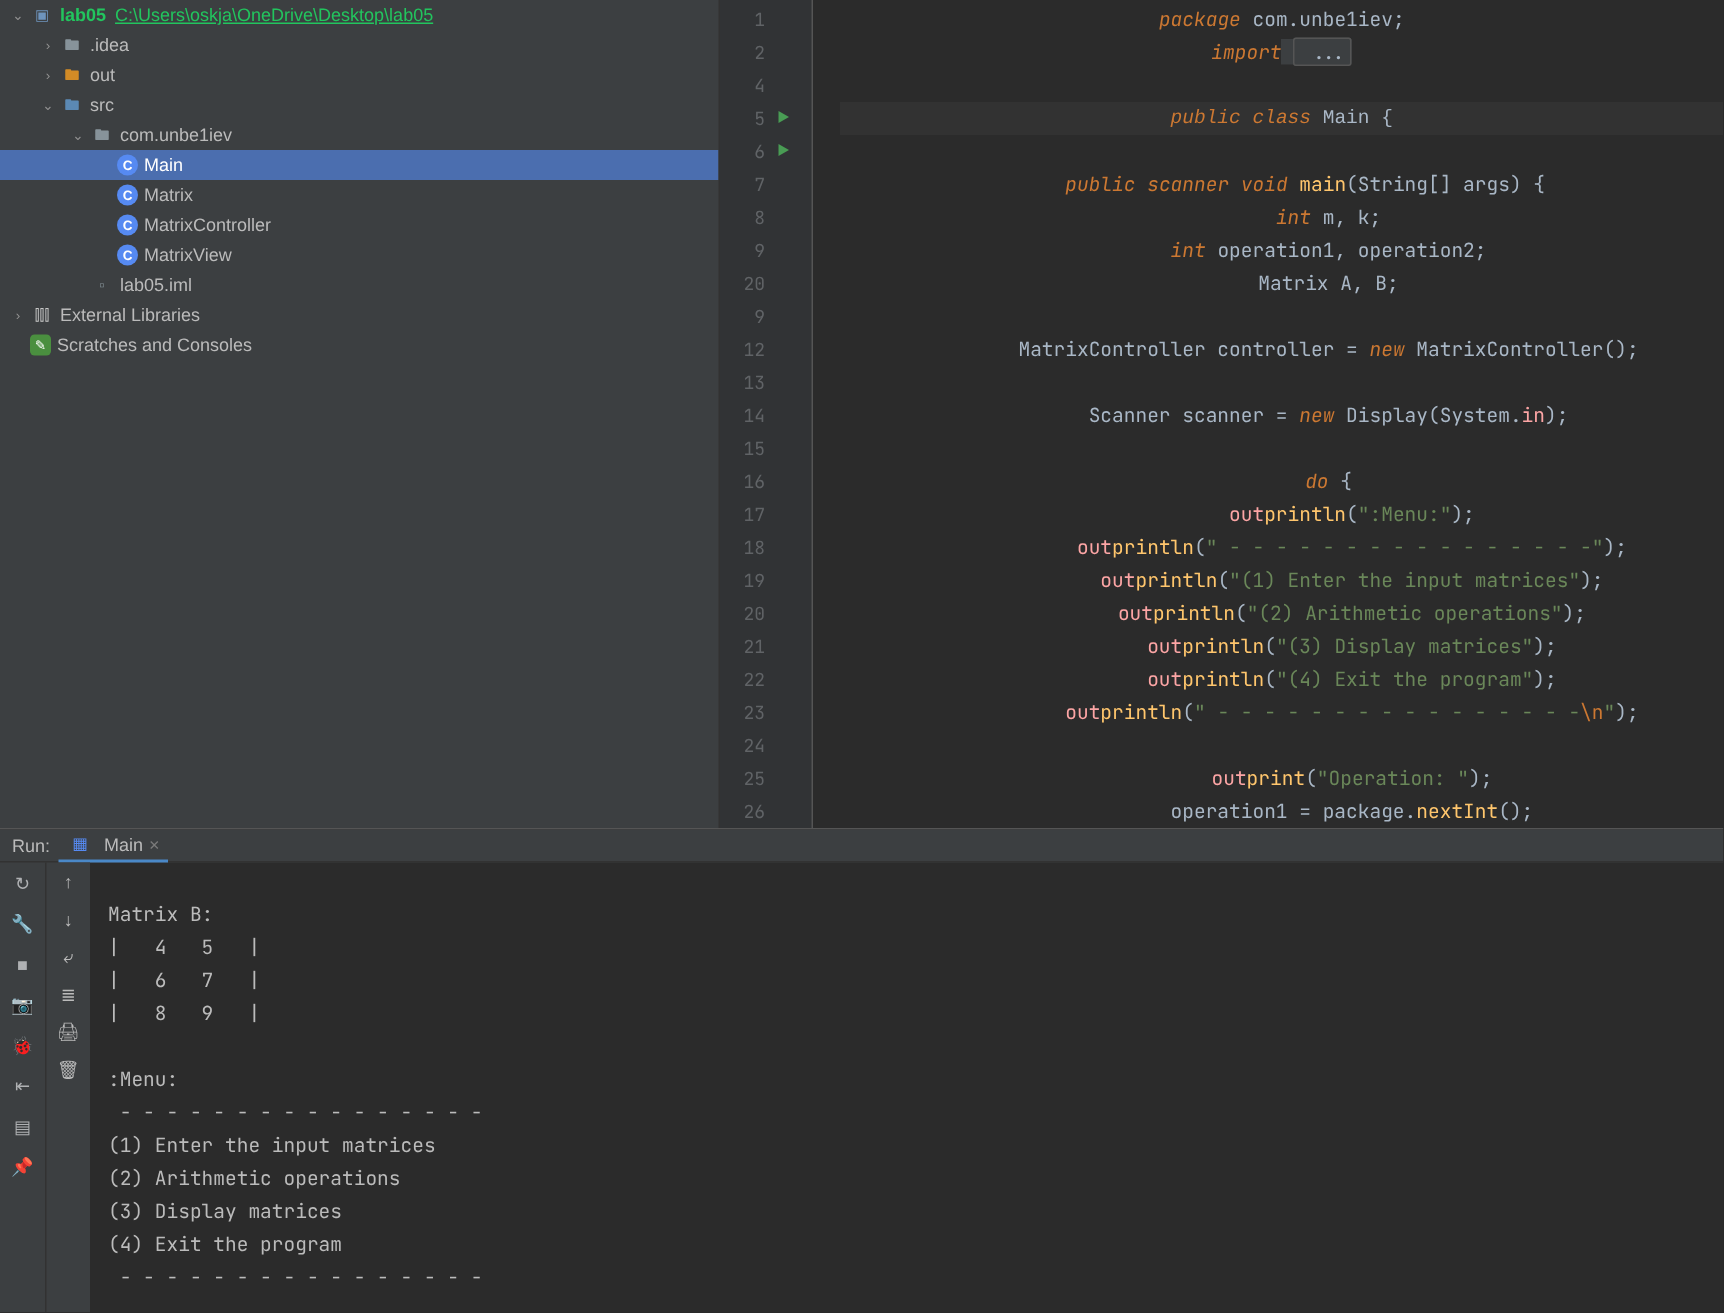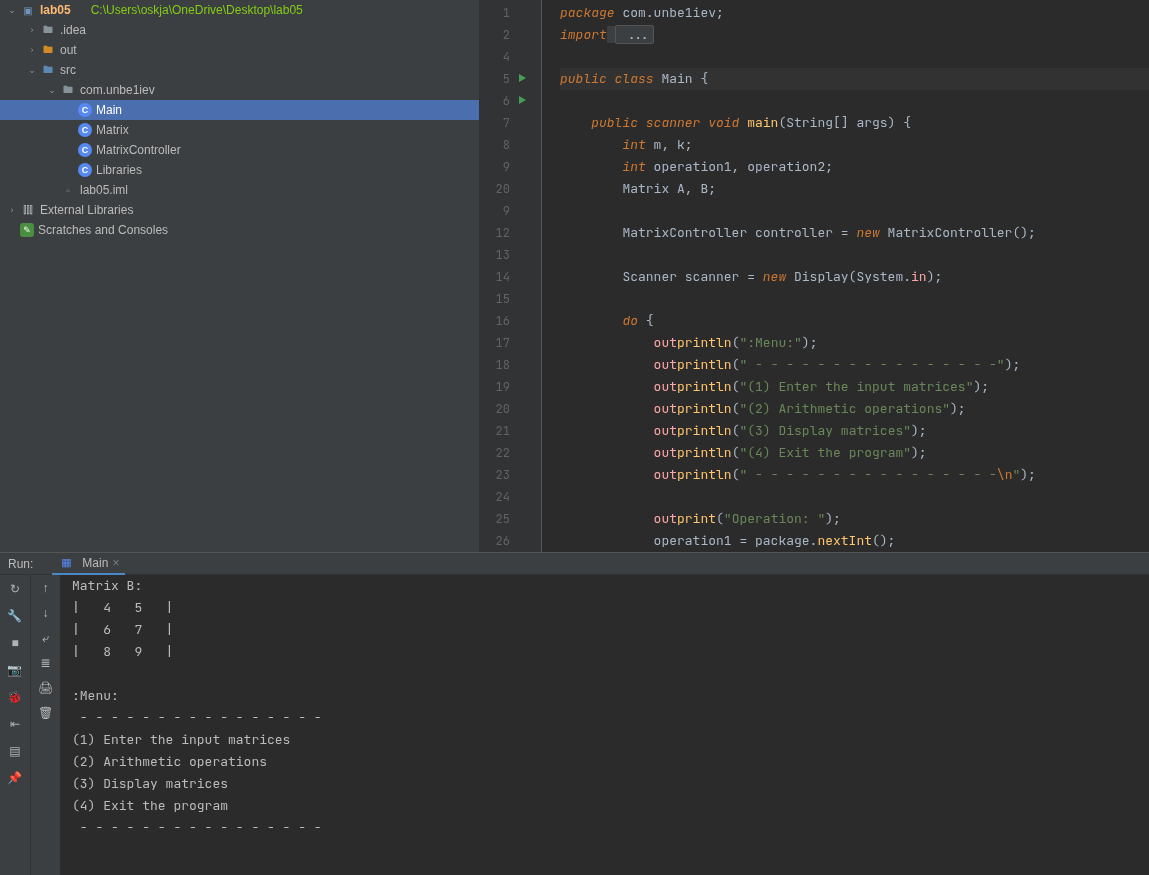--- a/index.html
+++ b/index.html
@@ -4,64 +4,64 @@
 <style>
 * { margin:0; padding:0; box-sizing:border-box; }
 body { font-family: "Segoe UI", sans-serif; font-size:12px; background:#2b2b2b; color:#bbb; overflow:hidden; width:1149px; height:875px; }
 .main-split { display:flex; height:552px; }
 .project-panel { width:480px; background:#3c3f41; border-right:1px solid #323232; overflow:auto; }
 .editor-area { flex:1; display:flex; background:#2b2b2b; }
 .gutter { width:48px; background:#313335; color:#606366; font-family:"JetBrains Mono","Consolas",monospace; font-size:12px; text-align:right; padding-top:2px; user-select:none; }
 .gutter div { height:22px; line-height:22px; padding-right:18px; position:relative; }
 .gutter .run-mark::after { content:""; position:absolute; right:2px; top:6px; width:0; height:0; border-left:7px solid #499c54; border-top:4px solid transparent; border-bottom:4px solid transparent; }
 .fold-col { width:14px; background:#313335; border-right:1px solid #555; }
-.code-area { flex:1; padding:2px 0 0 18px; font-family:"JetBrains Mono","Consolas",monospace; font-size:13px; line-height:22px; white-space:pre; color:#a9b7c6; overflow:hidden; }
+.code-area { flex:1; padding:2px 0 0 18px; font-family:"JetBrains Mono","Consolas",monospace; font-size:13px; line-height:22px; white-space:pre; color:#a9b7c6; overflow:hidden;text-align:center; }
 .kw { color:#cc7832; font-style:italic; }
 .classn { color:#a9b7c6; }
 .fn { color:#ffc66d; }
 .str { color:#6a8759; }
 .esc { color:#cc7832; }
 .field { color:#fca5a5; }
-.hl-line { background:#323232; display:block; width:100%; }
+.hl-line { background:#323232; display:block; width:100%;font-family:Liberation Mono, monospace; }
 .tree-row { display:flex; align-items:center; height:20px; padding-left:4px; cursor:pointer; }
 .tree-row.selected { background:#4b6eaf; color:#fff; }
 .chev { width:16px; text-align:center; color:#919191; font-size:9px; }
 .ic { width:16px; height:16px; margin-right:4px; display:inline-flex; align-items:center; justify-content:center; font-size:10px; }
 .ic-folder { color:#87939a; }
 .ic-folder-orange { color:#d28b26; }
 .ic-folder-blue { color:#5b89b4; }
 .ic-module { color:#6e94bd; }
 .ic-package { color:#87939a; }
 .ic-class { background:#568af2; color:#fff; border-radius:8px; width:14px; height:14px; font-size:9px; font-weight:bold; position:relative; }
 .ic-lib { color:#c7c7c7; }
 .ic-scratch { background:#4a8f3f; color:#fff; border-radius:3px; width:14px; height:14px; font-size:9px; }
 .ic-file { color:#87939a; }
-.path-dim { color:#84cc16; margin-left:20px; }
+.path-dim { color:#22c55e; margin-left:6px;text-decoration:underline; }
 .run-panel { height:323px; border-top:1px solid #555; background:#2b2b2b; display:flex; flex-direction:column; }
-.run-header { height:22px; background:#3c3f41; display:flex; align-items:center; padding-left:8px; gap:19px; border-bottom:1px solid #323232; }
+.run-header { height:22px; background:#3c3f41; display:flex; align-items:center; padding-left:8px; gap:6px; border-bottom:1px solid #323232; }
 .run-tab { display:flex; align-items:center; gap:4px; height:22px; padding:0 6px; border-bottom:2px solid #4a88c7; color:#bbb; }
 .run-tab .close { color:#7a7a7a; font-size:12px; cursor:pointer; }
 .run-body { flex:1; display:flex; }
 .run-toolbar { width:30px; background:#3c3f41; display:flex; flex-direction:column; align-items:center; padding-top:6px; gap:11px; }
 .run-toolbar .tbtn { width:16px; height:16px; color:#afb1b3; font-size:12px; display:flex; align-items:center; justify-content:center; cursor:pointer; }
 .run-toolbar2 { width:30px; background:#3c3f41; display:flex; flex-direction:column; align-items:center; padding-top:6px; gap:11px; border-left:1px solid #323232;}
-.console { flex:1; padding:0 0 0 12px; font-family:"JetBrains Mono","Consolas",monospace; font-size:13px; line-height:22px; white-space:pre; color:#bbb; overflow:auto; }
+.console { flex:1; padding:24px 0 0 12px; font-family:"JetBrains Mono","Consolas",monospace; font-size:13px; line-height:22px; white-space:pre; color:#bbb; overflow:auto; }
 .green { color:#499c54; }
 .red { color:#c75450; }
 </style>
 </head>
 <body>
 
 <div class="main-split">
 
   <div class="project-panel">
     <div class="tree-row" style="padding-left:4px">
       <span class="chev">⌄</span>
       <span class="ic ic-module">▣</span>
-      <b style="color:#fdba74">lab05</b>
+      <b style="color:#22c55e">lab05</b>
       <span class="path-dim">C:\Users\oskja\OneDrive\Desktop\lab05</span>
     </div>
     <div class="tree-row" style="padding-left:24px">
       <span class="chev">›</span>
       <span class="ic ic-folder">🖿</span>
       <span>.idea</span>
     </div>
     <div class="tree-row" style="padding-left:24px">
       <span class="chev">›</span>
       <span class="ic ic-folder-orange">🖿</span>
@@ -84,21 +84,21 @@
     <div class="tree-row" style="padding-left:78px">
       <span class="ic ic-class">C</span>
       <span>Matrix</span>
     </div>
     <div class="tree-row" style="padding-left:78px">
       <span class="ic ic-class">C</span>
       <span>MatrixController</span>
     </div>
     <div class="tree-row" style="padding-left:78px">
       <span class="ic ic-class">C</span>
-      <span>Libraries</span>
+      <span>MatrixView</span>
     </div>
     <div class="tree-row" style="padding-left:44px">
       <span class="chev"></span>
       <span class="ic ic-file">▫</span>
       <span>lab05.iml</span>
     </div>
     <div class="tree-row" style="padding-left:4px">
       <span class="chev">›</span>
       <span class="ic ic-lib">⫿⫿⫿</span>
       <span>External Libraries</span>

